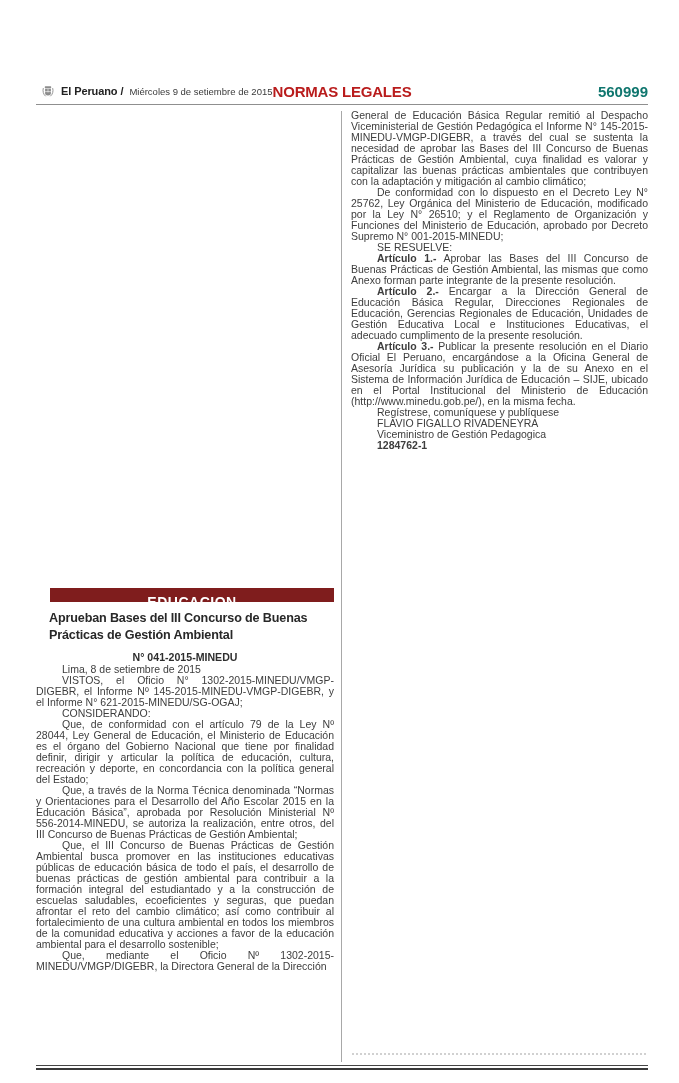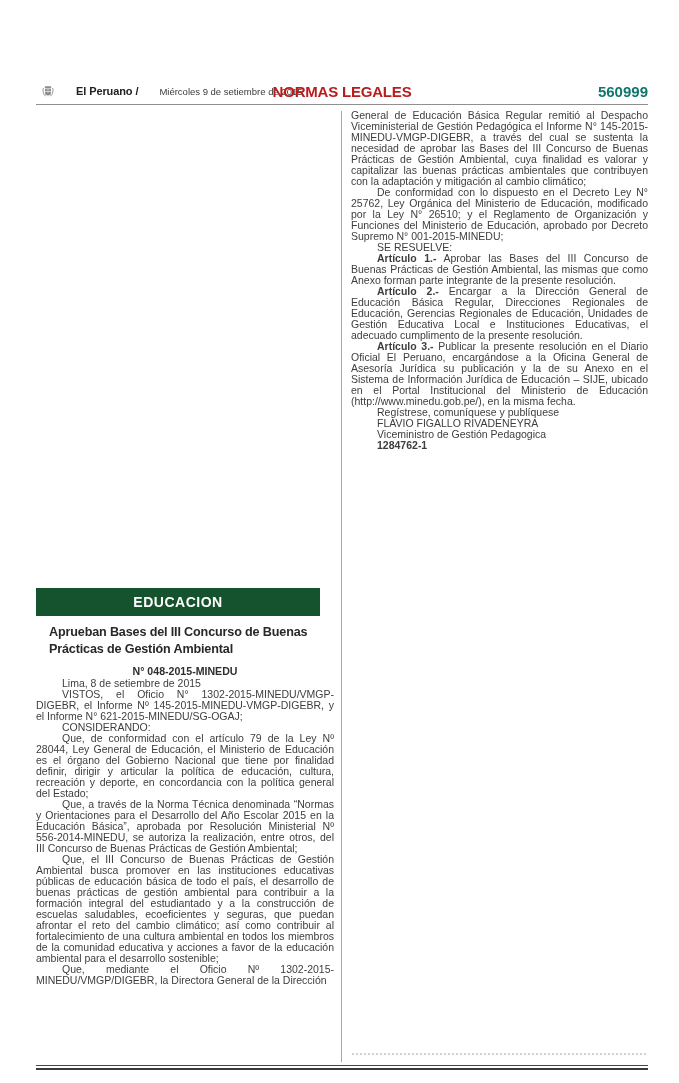--- a/index.html
+++ b/index.html
@@ -8,21 +8,21 @@
     width: 679px;
     height: 1083px;
     background: #ffffff;
     font-family: "Liberation Sans", "DejaVu Sans", sans-serif;
     color: #3d3d3d;
     overflow: hidden;
   }
 
   
   .masthead { position: absolute; left: 36px; right: 31px; top: 83px; height: 18px; }
-  .mast-left { position: absolute; left: 5px; top: 1px; display: flex; align-items: center; gap: 21px; white-space: nowrap; }
+  .mast-left { position: absolute; left: 5px; top: 1px; display: flex; align-items: center; gap: 6px; white-space: nowrap; }
   .crest { display: inline-flex; width: 14px; height: 14px; }
   .crest svg { width: 14px; height: 14px; }
   .brand { font-weight: 700; font-size: 11px; color: #222222; letter-spacing: -0.1px; }
   .edition-date { font-size: 9.5px; color: #3a3a3a; }
   .mast-center {
     position: absolute; left: 50%; top: 0; transform: translateX(-50%);
     font-weight: 700; font-size: 15px; color: #b91c1c; letter-spacing: -0.2px; white-space: nowrap;
   }
   .mast-right { position: absolute; right: 0; top: 0; font-weight: 700; font-size: 15px; color: #0f766e; }
 
@@ -36,22 +36,22 @@
 
   p.body { margin: 0; }
   .indent { text-indent: 26px; }
   .gap    { margin-top: 10px; }
   .gap-md { margin-top: 12px; }
   .gap-lg { margin-top: 13px; }
   .b { font-weight: 700; }
 
   
   .banner {
-    width: 284px; height: 28px;
-    background: #14532d; color: #ffffff;
+    margin-left: 14px; width: 284px; height: 14px;
+    background: #7f1d1d; color: #ffffff;
     font-weight: 700; font-size: 14px; line-height: 28px;
     text-align: center; letter-spacing: 0.5px;
   }
   .art-title {
     margin: 8px 0 0 13px; width: 285px;
     font-size: 12.6px; line-height: 16.5px; letter-spacing: -0.15px;
     font-weight: 700; color: #282828; text-align: left;
   }
   .reso { margin-top: 8px; text-align: center; font-weight: 700; font-size: 10.6px; line-height: 12.5px; color: #2e2e2e; }
 
@@ -91,21 +91,21 @@
 
   <div class="header-rule"></div>
   <div class="col-divider"></div>
 
   <section class="col col-left">
     <div class="banner">EDUCACION</div>
 
     <h1 class="art-title">Aprueban Bases del III Concurso de Buenas Prácticas de Gestión Ambiental</h1>
 
     <div class="reso">
-      <div>N° 048-2015-MINEDU</div>
+      <div>N° 041-2015-MINEDU</div>
     </div>
 
     <p class="body indent gap-md">Lima, 8 de setiembre de 2015</p>
 
     <p class="body indent gap">VISTOS, el Oficio N° 1302-2015-MINEDU/VMGP-DIGEBR, el Informe Nº 145-2015-MINEDU-VMGP-DIGEBR, y el Informe N° 621-2015-MINEDU/SG-OGAJ;</p>
     <p class="body indent gap">CONSIDERANDO:</p>
     <p class="body indent gap">Que, de conformidad con el artículo 79 de la Ley Nº 28044, Ley General de Educación, el Ministerio de Educación es el órgano del Gobierno Nacional que tiene por finalidad definir, dirigir y articular la política de educación, cultura, recreación y deporte, en concordancia con la política general del Estado;</p>
     <p class="body indent">Que, a través de la Norma Técnica denominada “Normas y Orientaciones para el Desarrollo del Año Escolar 2015 en la Educación Básica”, aprobada por Resolución Ministerial Nº 556-2014-MINEDU, se autoriza la realización, entre otros, del III Concurso de Buenas Prácticas de Gestión Ambiental;</p>
     <p class="body indent">Que, el III Concurso de Buenas Prácticas de Gestión Ambiental busca promover en las instituciones educativas públicas de educación básica de todo el país, el desarrollo de buenas prácticas de gestión ambiental para contribuir a la formación integral del estudiantado y a la construcción de escuelas saludables, ecoeficientes y seguras, que puedan afrontar el reto del cambio climático; así como contribuir al fortalecimiento de una cultura ambiental en todos los miembros de la comunidad educativa y acciones a favor de la educación ambiental para el desarrollo sostenible;</p>
     <p class="body indent">Que, mediante el Oficio Nº 1302-2015-MINEDU/VMGP/DIGEBR, la Directora General de la Dirección</p>

